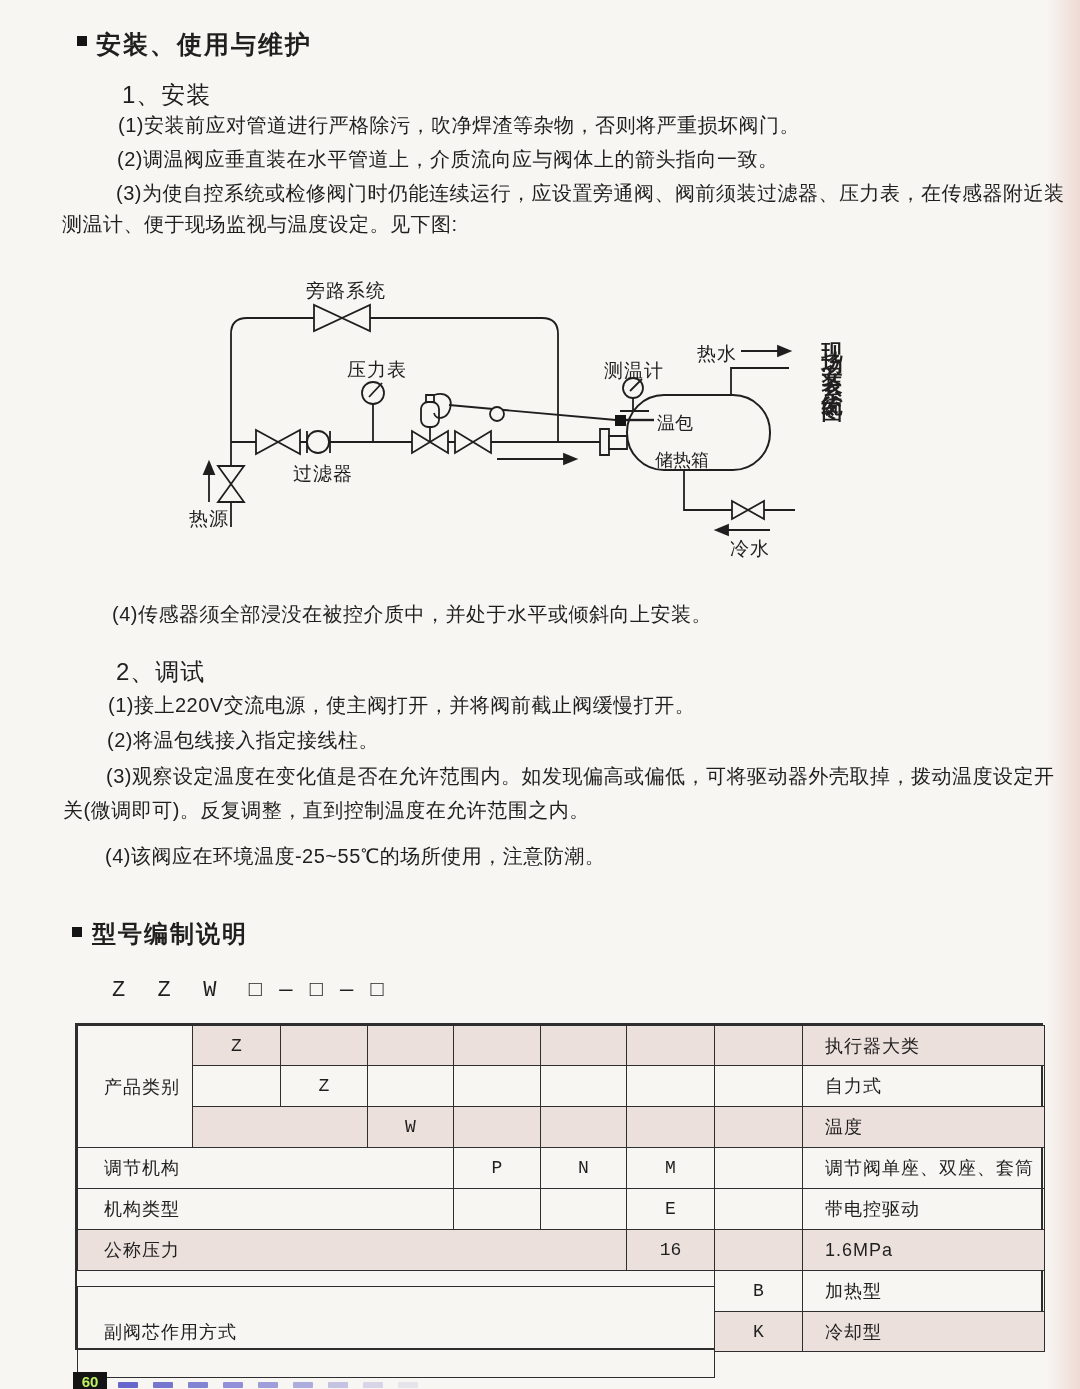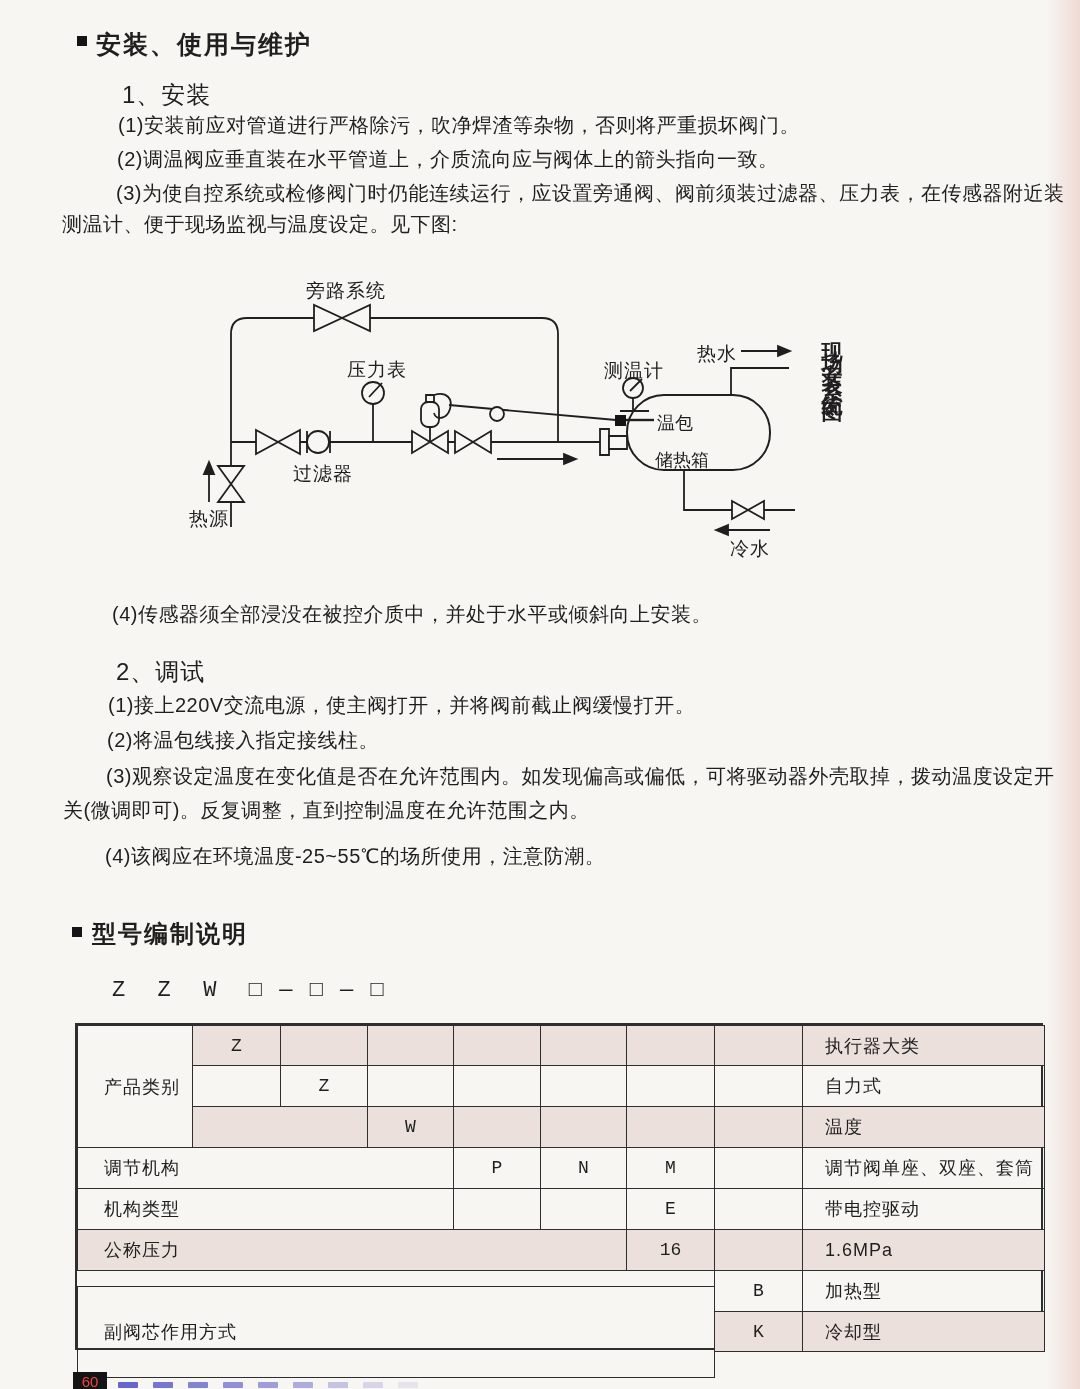--- a/index.html
+++ b/index.html
@@ -28,21 +28,21 @@
     border:2px solid #2e2e2e;box-sizing:border-box;}
   .cell{position:absolute;border:1px solid #2e2e2e;box-sizing:border-box;
     display:flex;align-items:center;font-size:18px;letter-spacing:1px;}
   .cell.shaded{background:#ece0dc;}
   .cell.lbl{padding-left:26px;}
   .cell.desc{padding-left:22px;}
   .cell.code{justify-content:center;font-family:"Liberation Mono", monospace;
     letter-spacing:0;font-size:18px;}
   
   .page-badge{position:absolute;left:73px;top:1372px;width:34px;height:17px;
-    background:#141414;color:#ef4444;font-weight:400;font-size:15px;
+    background:#141414;color:#bef264;font-weight:700;font-size:15px;
     display:flex;justify-content:center;overflow:hidden;line-height:19px;}
   .fmark{position:absolute;top:1382px;height:6px;width:20px;border-radius:1px;}
   svg{position:absolute;left:140px;top:270px;}
   svg *{vector-effect:non-scaling-stroke;}
 </style>
 </head>
 <body>
 
 <div class="edge-tint"></div>
 

